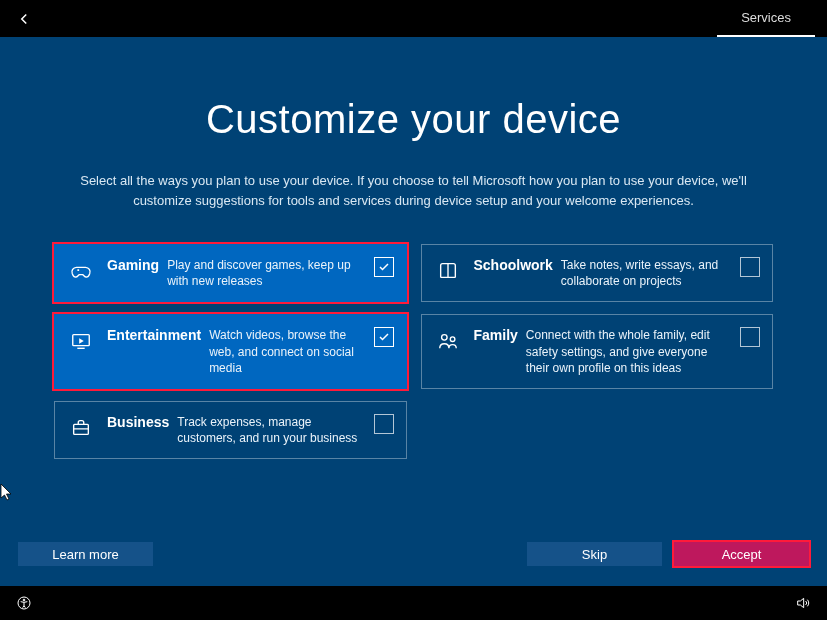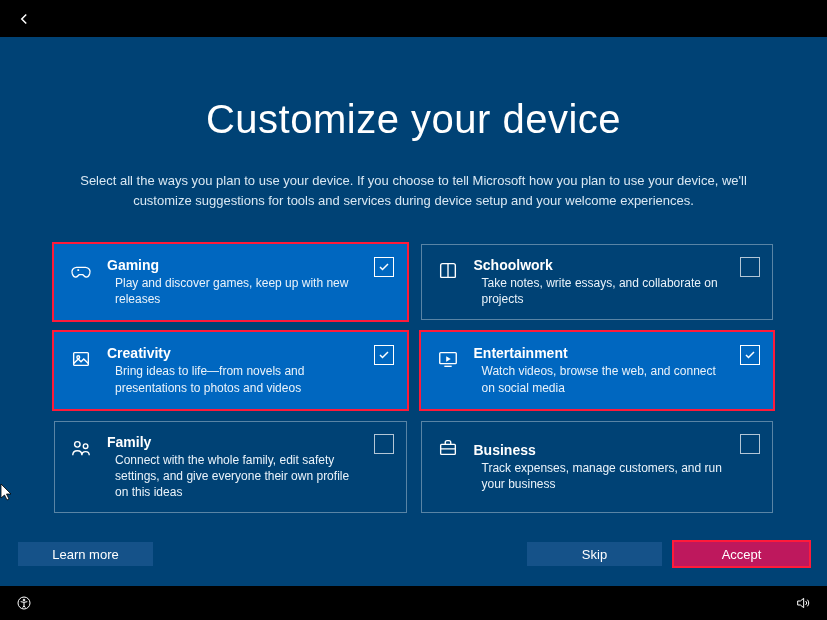--- a/index.html
+++ b/index.html
@@ -63,21 +63,21 @@
     display:grid;
     grid-template-columns: 1fr 1fr;
     gap:12px 14px;
   }
   .card {
     position:relative;
     border:1px solid rgba(255,255,255,0.35);
     padding:12px 46px 12px 52px;
     min-height:58px;
     display:flex;
-    flex-direction:column;
+    flex-direction:row;
     justify-content:center;
     cursor:pointer;
   }
   .card.selected {
     background:#0067c0;
     border-color:#0067c0;
   }
   .card.highlighted {
     outline:2px solid #ff1a3a;
     outline-offset:0px;
@@ -150,20 +150,23 @@
 </style>
 </head>
 <body>
 
 <div class="header-bar">
   <div class="back-btn">
     <svg width="18" height="18" viewBox="0 0 24 24" fill="none" stroke="#fff" stroke-width="2">
         <path d="M15 6l-6 6 6 6"></path>
       </svg>
   </div>
+  <div class="tabs">
+    <div class="tab">Services</div>
+  </div>
 </div>
 
 <div class="page">
   <div class="title">Customize your device</div>
   <div class="subtitle">Select all the ways you plan to use your device. If you choose to tell Microsoft how you plan to use your device, we'll customize suggestions for tools and services during device setup and your welcome experiences.</div>
 
   <div class="grid">
 
     <div class="card selected highlighted">
       <div class="icon">
@@ -185,36 +188,20 @@
       <div class="icon">
         <svg width="22" height="22" viewBox="0 0 24 24" fill="none" stroke="#fff" stroke-width="1.5">
             <path d="M4 19V6a2 2 0 0 1 2-2h6v15M12 4h6a2 2 0 0 1 2 2v13M4 19h16M12 4v15"></path>
           </svg>
       </div>
       <div class="ctitle">Schoolwork</div>
       <div class="cdesc">Take notes, write essays, and collaborate on projects</div>
       <div class="check"></div>
     </div>
 
-    <div class="card selected highlighted">
-      <div class="icon">
-        <svg width="22" height="22" viewBox="0 0 24 24" fill="none" stroke="#fff" stroke-width="1.5">
-            <rect x="4" y="5" width="16" height="14" rx="1"></rect>
-            <circle cx="9" cy="10" r="1.5"></circle>
-            <path d="M4 17l5-5 3 3 3-3 5 5"></path>
-          </svg>
-      </div>
-      <div class="ctitle">Creativity</div>
-      <div class="cdesc">Bring ideas to life—from novels and presentations to photos and videos</div>
-      <div class="check">
-          <svg width="12" height="12" viewBox="0 0 24 24" fill="none" stroke="#fff" stroke-width="3">
-            <path d="M4 12l5 5L20 6"></path>
-          </svg>
-        </div>
-    </div>
 
     <div class="card selected highlighted">
       <div class="icon">
         <svg width="22" height="22" viewBox="0 0 24 24" fill="none" stroke="#fff" stroke-width="1.5">
             <rect x="3" y="5" width="18" height="12" rx="1"></rect>
             <path d="M10 9l5 3-5 3V9z" fill="#fff" stroke="none"></path>
             <path d="M8 20h8"></path>
           </svg>
       </div>
       <div class="ctitle">Entertainment</div>

